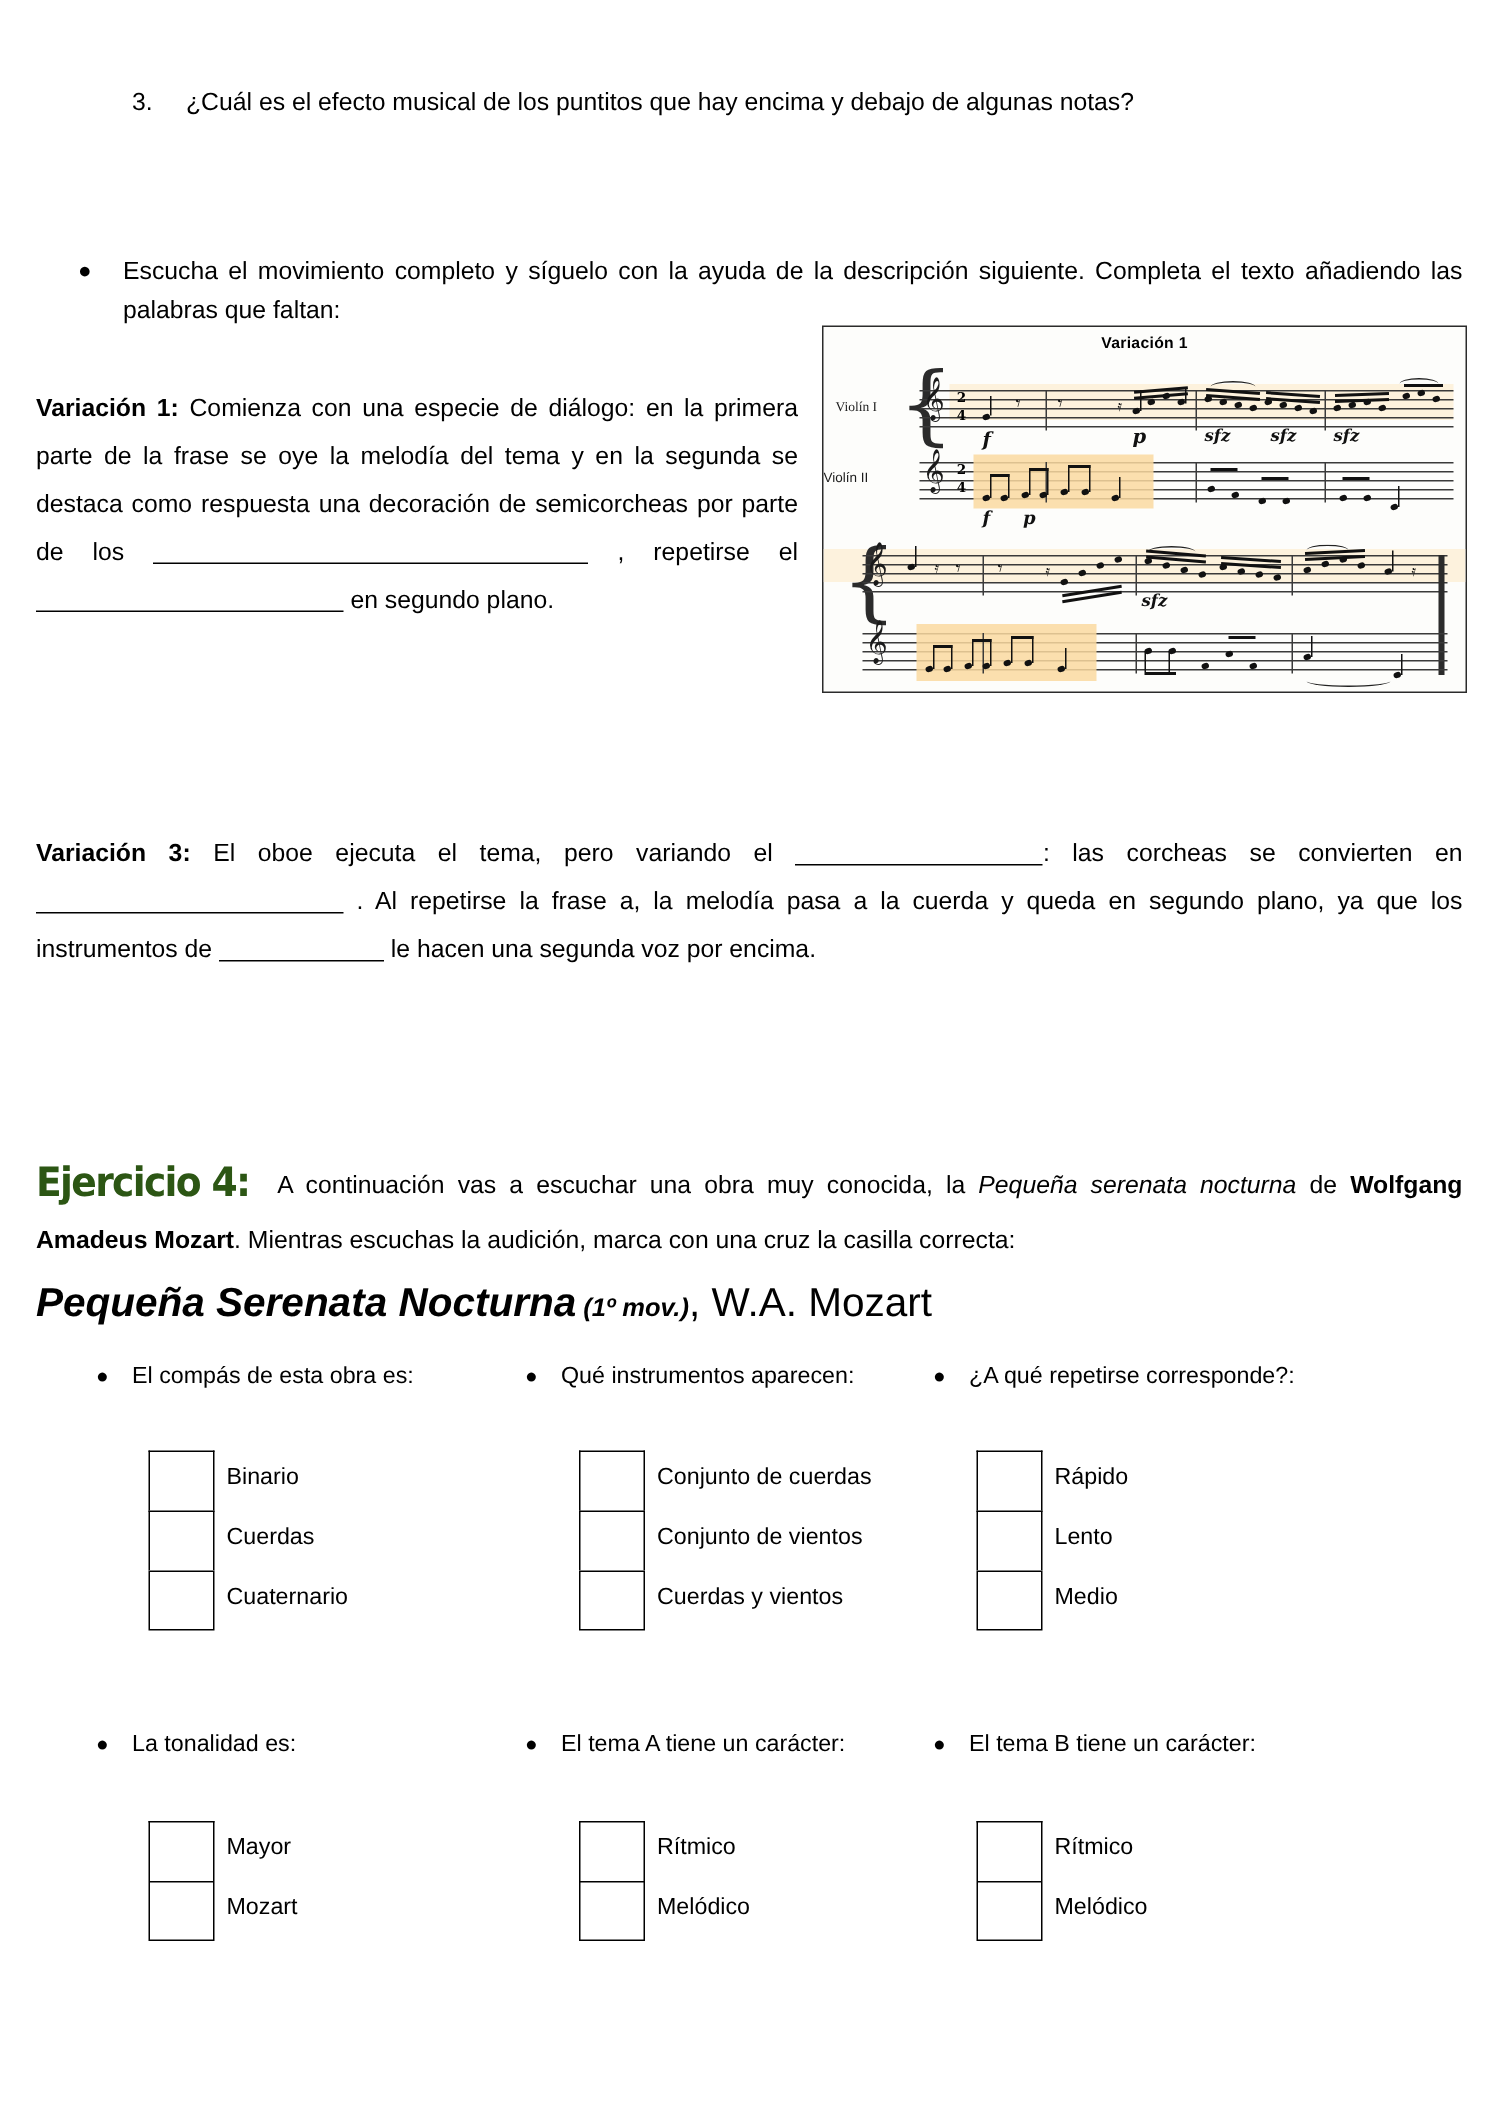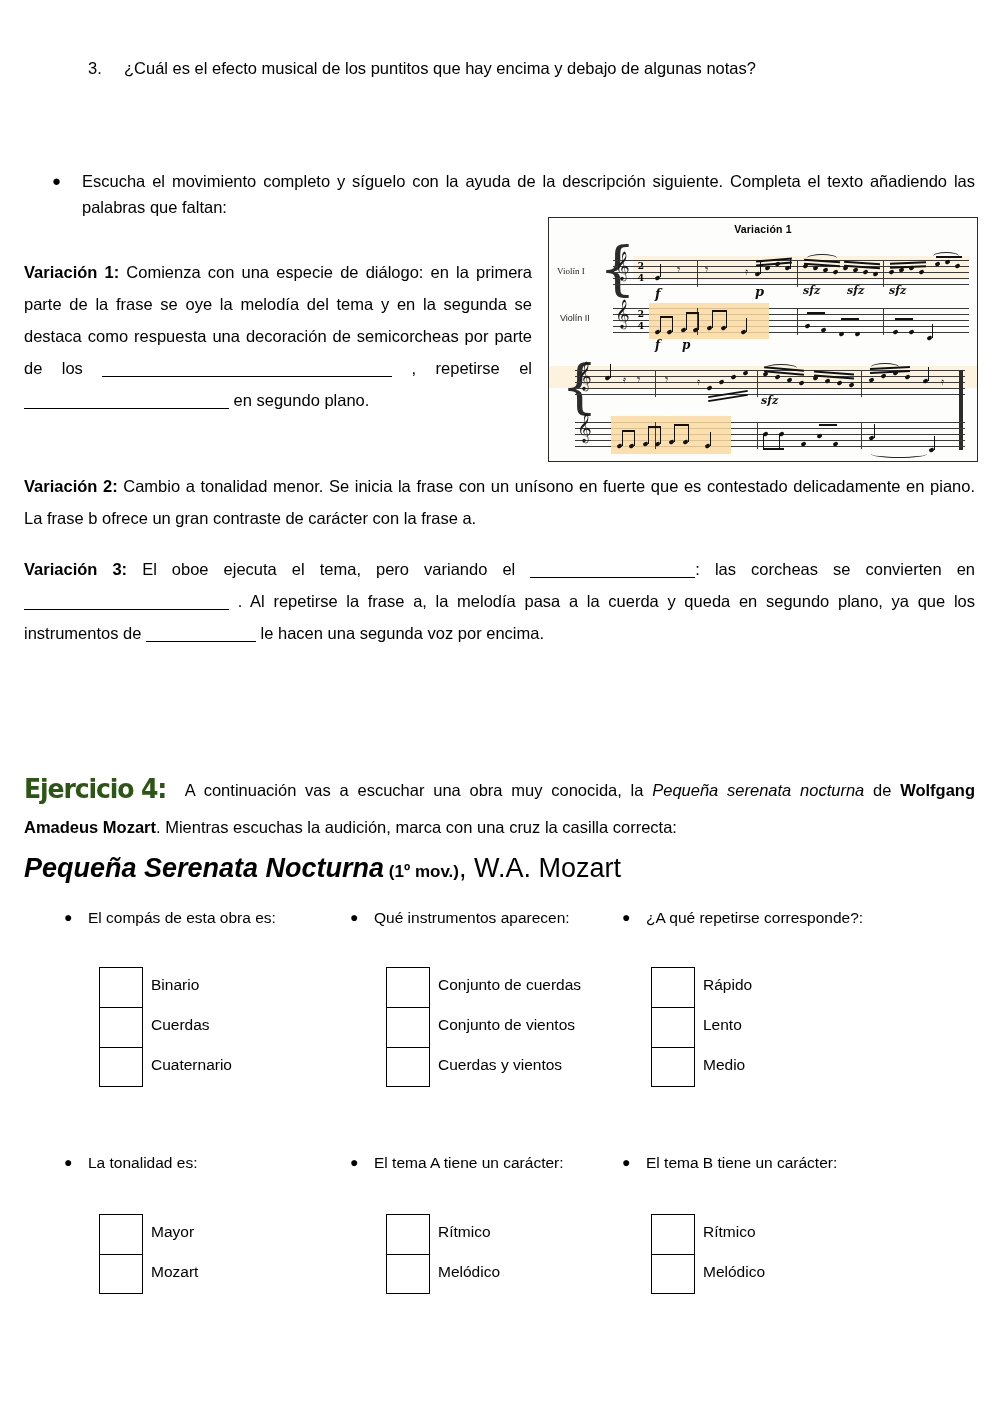--- a/index.html
+++ b/index.html
@@ -242,20 +242,21 @@
     font-size: 27px;
     line-height: 34px;
     white-space: nowrap;
   }
   #work-title .main {
     font-weight: bold;
     font-style: italic;
   }
   #work-title .mov {
     font-weight: bold;
+    font-style: italic;
     font-size: 17px;
     margin-top: 35px;
   }
   #work-title .composer {
     font-weight: normal;
     font-style: normal;
   }
 
   
   .prompt {
@@ -318,21 +319,21 @@
     <span>Escucha el movimiento completo y síguelo con la ayuda de la descripción siguiente. Completa el texto añadiendo las palabras que faltan:</span>
   </div>
 
   <div class="abs" id="score-fig">
     <div id="score-title">Variación 1</div>
 
     <div class="hl-pale" style="left:84px; top:38px; width:336px; height:24px;"></div>
     <div class="hl-pale" style="left:0px; top:148px; width:428px; height:22px;"></div>
 
     <div class="staff-label" style="left:8px; top:48px;font-family:Liberation Serif, serif;">Violín I</div>
-    <div class="staff-label" style="left:11px; top:95px;">Violín II</div>
+    <div class="staff-label" style="left:0; top:95px;">Violín II</div>
 
     <div class="brace" style="left:50px; top:22px;">{</div>
 
     <div class="staff" style="left:64px; top:42px; width:356px;">
       <div class="ln"></div>
         <div class="ln"></div>
         <div class="ln"></div>
         <div class="ln"></div>
         <div class="ln"></div>
     </div>
@@ -545,23 +546,20 @@
     <div class="stem" style="left:325px; top:206px; height:14px;"></div>
     <div class="slur" style="left:322px; top:232px; width:56px; border-top:none; border-bottom:1.1px solid #222;"></div>
     <div class="nh" style="left:380px; top:230px;"></div>
     <div class="stem" style="left:385px; top:218px; height:14px;"></div>
   </div>
 
   <div class="abs var-par just" id="var1">
     <span class="b">Variación 1:</span><span> Comienza con una especie de diálogo: en la primera  parte de la frase se oye la melodía del tema y en la segunda se destaca como respuesta una decoración de semicorcheas por parte de los </span><span class="blank" style="width:290px;"></span><span> ,  repetirse el </span><span class="blank" style="width:205px;"></span><span> en segundo plano.</span>
   </div>
 
-  <div class="abs var-par just" id="var2">
-    <span class="b">Variación 2:</span><span> Cambio a tonalidad menor. Se inicia la frase con un unísono en fuerte que es contestado delicadamente en piano. La frase b ofrece un gran contraste de carácter con la frase a.</span>
-  </div>
 
   <div class="abs var-par just" id="var3">
     <span class="b">Variación 3:</span><span> El oboe ejecuta el tema, pero variando el </span><span class="blank" style="width:165px;"></span><span>: las corcheas se convierten en </span><span class="blank" style="width:205px;"></span><span> . Al repetirse la frase a, la melodía pasa a la cuerda y queda en segundo plano, ya que los instrumentos de </span><span class="blank" style="width:110px;"></span><span> le hacen una segunda voz por encima.</span>
   </div>
 
 
   <div class="abs just" id="ej4-block">
     <span id="ej4-title">Ejercicio 4:</span><span> A continuación vas a escuchar una obra muy conocida, la </span><span class="i">Pequeña serenata nocturna</span><span> de </span><span class="b">Wolfgang Amadeus Mozart</span><span>. Mientras escuchas la audición, marca con una cruz la casilla correcta:</span>
   </div>
 

